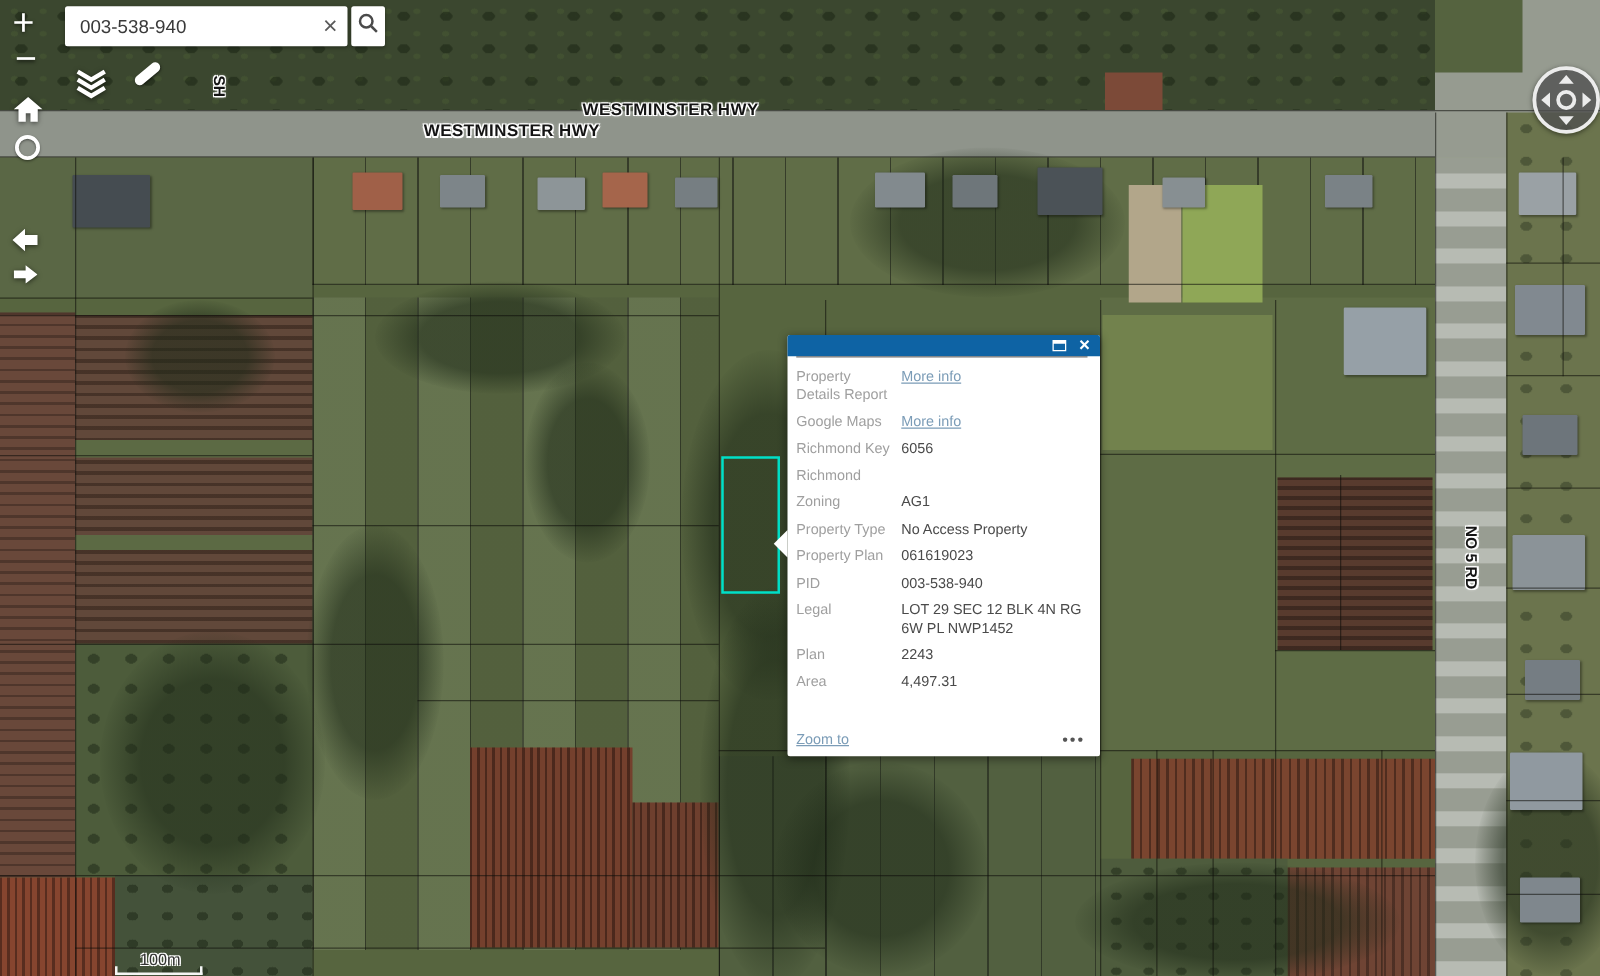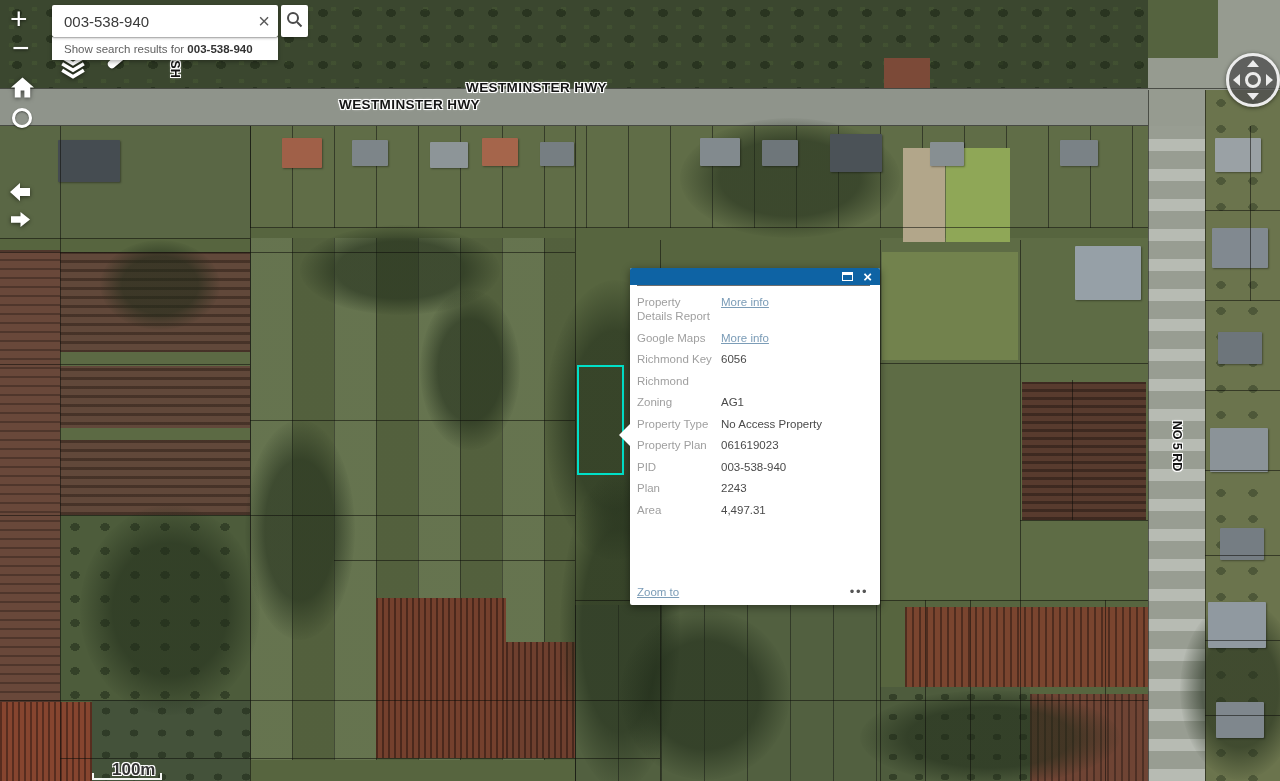--- a/index.html
+++ b/index.html
@@ -14,21 +14,21 @@
   .pline { position:absolute; background:rgba(12,12,10,.55); }
   .house { position:absolute; border-radius:1px; box-shadow:1px 1px 2px rgba(0,0,0,.35); }
 
   
   .maplabel {
     position:absolute; z-index:6; font-weight:700; color:#141414; white-space:nowrap;
     text-shadow:-1px -1px 0 #fff, 1px -1px 0 #fff, -1px 1px 0 #fff, 1px 1px 0 #fff, 0 0 3px #fff;
   }
   .hwy-label { font-size:13.5px; letter-spacing:.4px; }
   .vlabel { font-size:12.5px; text-align:center; transform:rotate(90deg); }
-  .scale-text { position:absolute; left:112px; top:760px; z-index:6; font-size:17px; font-weight:700; color:#333;
+  .scale-text { position:absolute; left:112px; top:760px; z-index:6; font-size:13px; font-weight:400; color:#333;
     text-shadow:-1px -1px 0 #fff, 1px -1px 0 #fff, -1px 1px 0 #fff, 1px 1px 0 #fff; }
   .scale-bar { position:absolute; left:92px; top:773px; width:70px; height:7px; z-index:6;
     border-left:2px solid #fff; border-right:2px solid #fff; border-bottom:2px solid #fff; opacity:.95; }
 
   
   .parcel-highlight { position:absolute; left:577px; top:365px; width:47px; height:110px;
     border:2px solid #00e0c8; z-index:7; }
 
   
   .ctrl { position:absolute; z-index:12; color:#fff; cursor:pointer; }
@@ -240,23 +240,20 @@
     <span class="clear-btn">×</span>
   </div>
   <div class="search-btn">
     <span>
       <svg width="17" height="17" viewBox="0 0 17 17">
           <circle cx="7" cy="7" r="5" fill="none" stroke="#4a4a4a" stroke-width="2"></circle>
           <line x1="11" y1="11" x2="15.5" y2="15.5" stroke="#4a4a4a" stroke-width="2"></line>
         </svg>
     </span>
   </div>
-  <div class="suggestion">
-    <span>Show search results for </span><b>003-538-940</b>
-  </div>
 
   <div class="compass">
     <span class="c-arrow c-up"></span>
     <span class="c-arrow c-down"></span>
     <span class="c-arrow c-left"></span>
     <span class="c-arrow c-right"></span>
     <span class="c-center"></span>
   </div>
 
   <div class="popup">
@@ -293,20 +290,24 @@
       </div>
       <div class="prow">
         <div class="plabel">Property Plan</div>
         <div class="pvalue">061619023</div>
       </div>
       <div class="prow">
         <div class="plabel">PID</div>
         <div class="pvalue">003-538-940</div>
       </div>
       <div class="prow">
+        <div class="plabel">Legal</div>
+        <div class="pvalue">LOT 29 SEC 12 BLK 4N RG 6W PL NWP1452</div>
+      </div>
+      <div class="prow">
         <div class="plabel">Plan</div>
         <div class="pvalue">2243</div>
       </div>
       <div class="prow">
         <div class="plabel">Area</div>
         <div class="pvalue">4,497.31</div>
       </div>
     </div>
     <div class="popup-footer">
       <a class="vlink">Zoom to</a>

